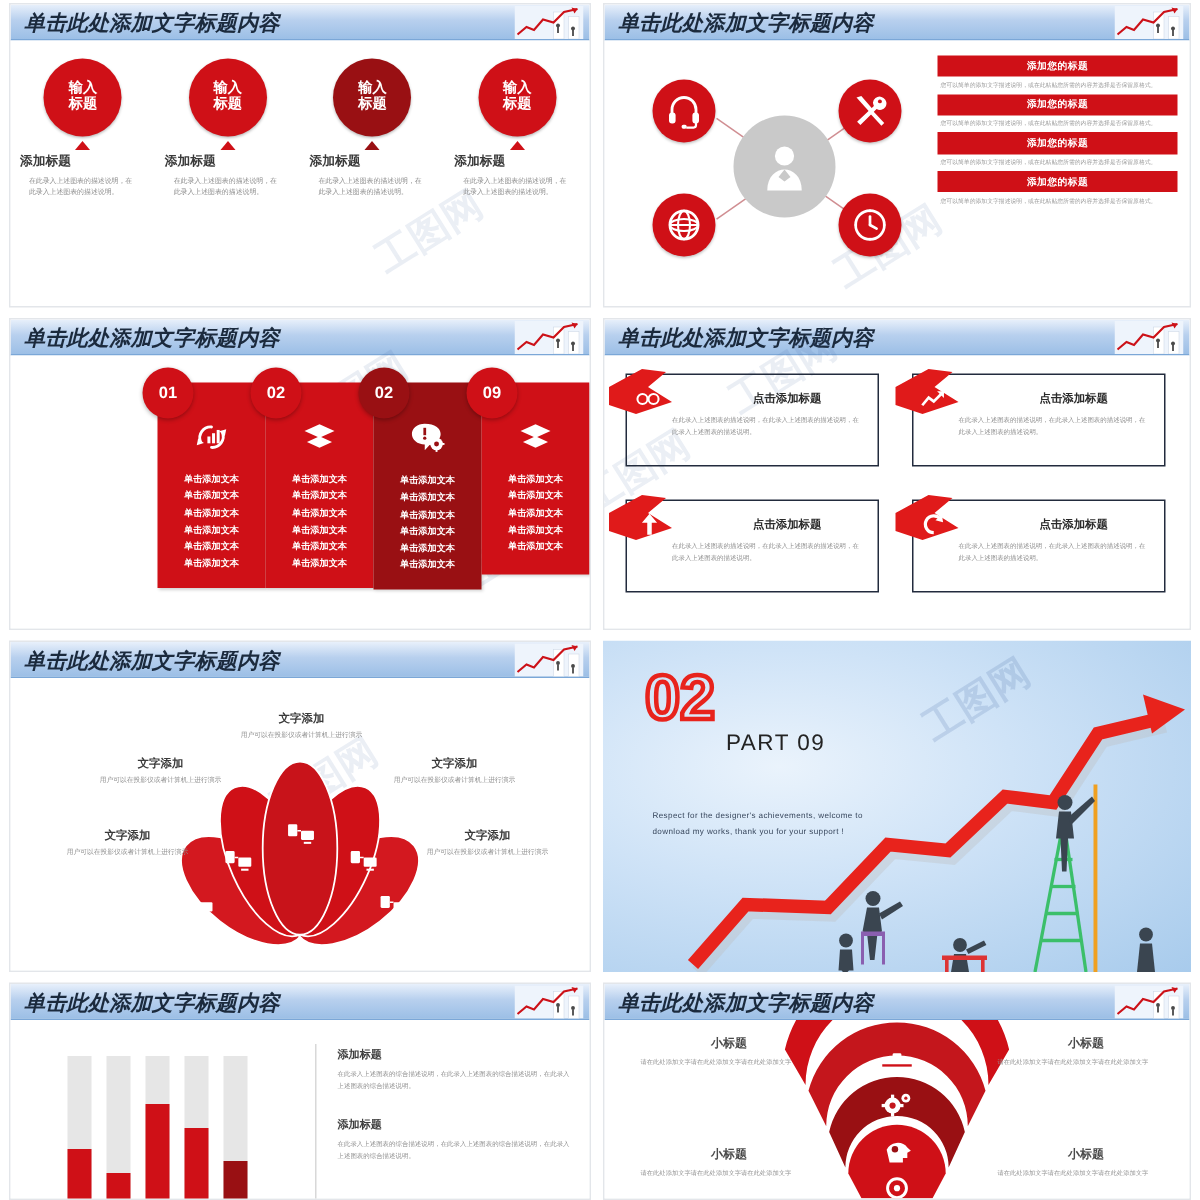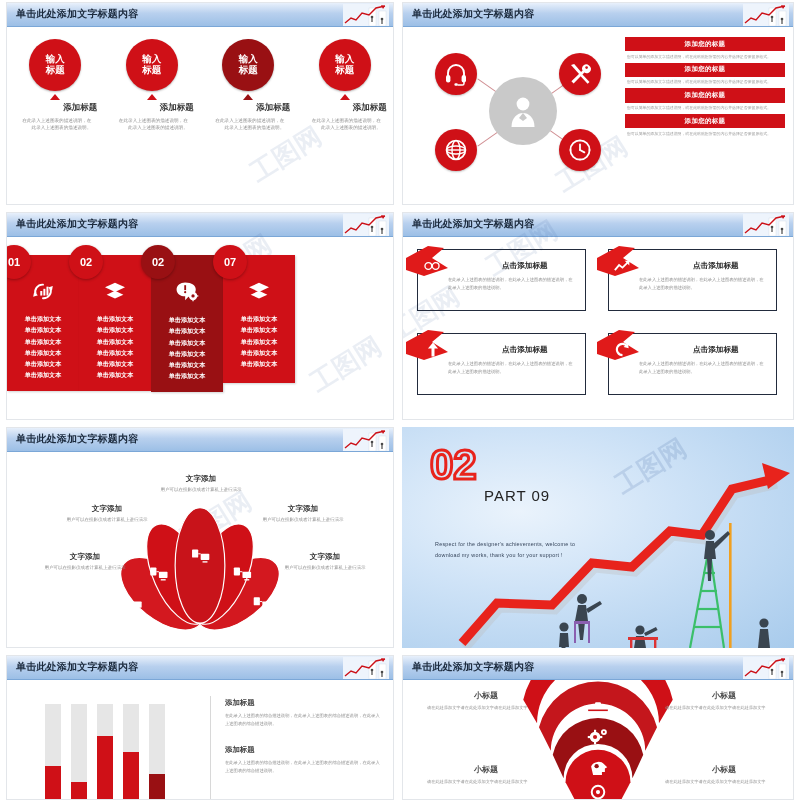--- a/index.html
+++ b/index.html
@@ -31,35 +31,35 @@
   .slide.h3 { height:145px; }
 
   
   .hdr {
     position:relative; height:24px;
     background:linear-gradient(180deg,#e8f0fb 0%,#b8d0ee 45%,#9cbfe6 100%);
     border-bottom:1px solid #7ba7d7;
   }
   .hdr .title {
     position:absolute; left:9px; top:4px;
-    font-size:10px; font-weight:bold; color:#1b2a3d;
-    letter-spacing:.2px; white-space:nowrap;
+    font-size:14px; font-weight:bold; color:#1b2a3d;
+    letter-spacing:.2px; white-space:nowrap;font-style:italic;
   }
   .hdr .logo { position:absolute; right:4px; top:1px; width:46px; height:22px; }
   .body-area { position:relative; background:#fff; height:calc(100% - 24px); }
   .wm {
     position:absolute; pointer-events:none; opacity:.10;
     font-size:26px; font-weight:bold; color:#3a5f9e;
     transform:rotate(-32deg); white-space:nowrap;
   }
 
   
   .s1row { position:absolute; left:0; top:12px; width:100%;
            display:flex; justify-content:space-around; }
-  .s1col { width:84px; text-align:right; }
+  .s1col { width:84px; text-align:left; }
   .s1circle {
     width:52px; height:52px; border-radius:50%;
     margin:0 auto; display:flex; flex-direction:column;
     align-items:center; justify-content:center;
     color:#fff; font-weight:bold; font-size:9.5px; line-height:1.12;
     box-shadow:0 1px 2px rgba(0,0,0,.28);
   }
   .s1tri { width:0;height:0;margin:3px auto 2px;
            border-left:5px solid transparent;border-right:5px solid transparent; }
   .s1h { font-size:8.5px; font-weight:bold; color:#3a3a3a; margin-bottom:3px; }
@@ -83,21 +83,21 @@
   .rbars { position:absolute; left:222px; top:10px; width:160px; }
   .rb { margin-bottom:3px; }
   .rb .bar {
     background:#cf1017; color:#fff; font-size:6.5px; font-weight:bold;
     text-align:center; padding:2.6px 0; letter-spacing:.3px;
   }
   .rb .txt { font-size:3.9px; color:#9a9a9a; line-height:1.55; padding:2.5px 2px 0; }
 
   
   .panels { position:absolute; left:0; top:18px; width:100%;
-            display:flex; justify-content:flex-start; }
+            display:flex; justify-content:flex-end; }
   .panel { position:relative; width:72px; }
   .panel .card {
     background:#cf1017; padding:26px 4px 10px; min-height:128px;
     box-shadow:1px 1px 2px rgba(0,0,0,.18);
   }
   .panel .num {
     position:absolute; left:-10px; top:-10px; width:34px; height:34px;
     border-radius:50%; background:#cf1017; color:#fff;
     display:flex; align-items:center; justify-content:center;
     font-size:11px; font-weight:bold;
@@ -415,21 +415,21 @@
                 <polygon points="13,2 24,7 13,12 2,7" fill="#fff"></polygon>
                 <polygon points="13,10.8 22.2,15 13,19.2 3.8,15" fill="#fff"></polygon>
               </svg>
             </div>
             <div class="line">单击添加文本</div>
             <div class="line">单击添加文本</div>
             <div class="line">单击添加文本</div>
             <div class="line">单击添加文本</div>
             <div class="line">单击添加文本</div>
           </div>
-          <div class="num" style="background:#cf1017">07</div>
+          <div class="num" style="background:#cf1017">09</div>
         </div>
 
       </div>
     </div>
   </div>
 
   <div class="slide r1 cR h1">
     <div class="hdr">
       <div class="title">单击此处添加文字标题内容</div>
       <svg class="logo" viewBox="0 0 46 22">

